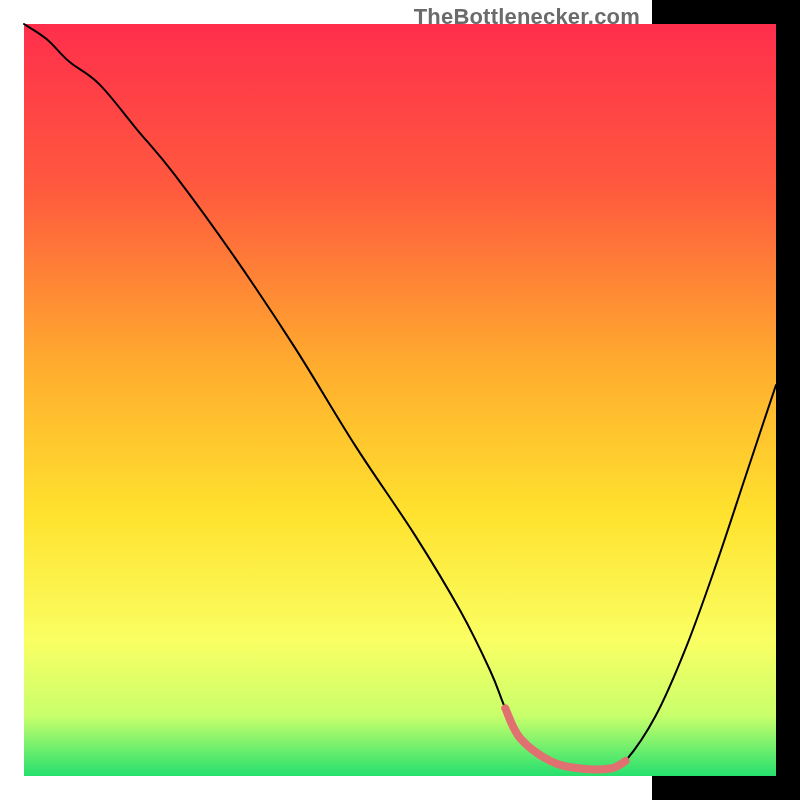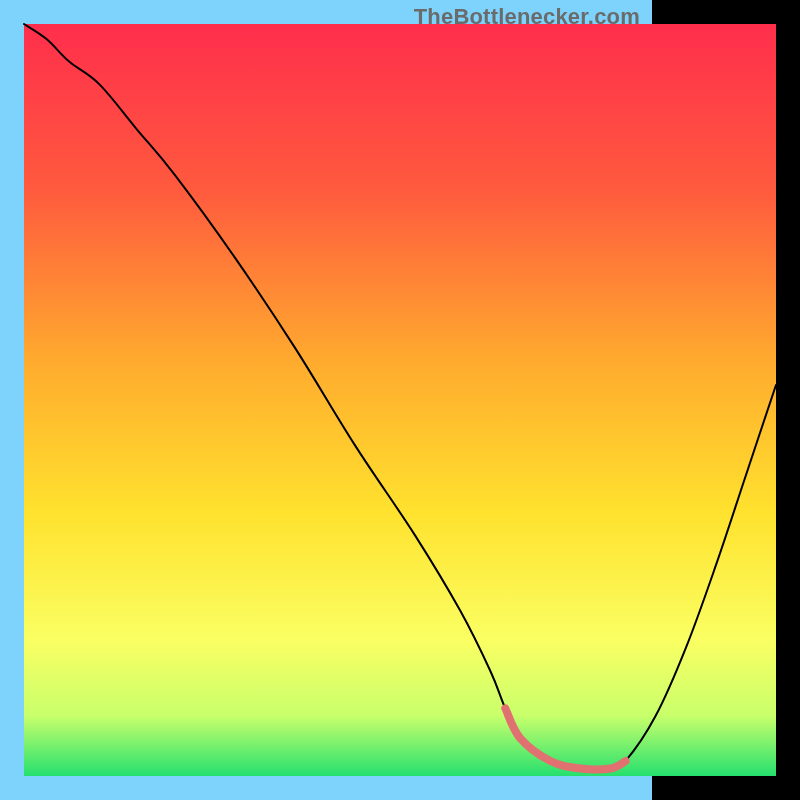--- a/index.html
+++ b/index.html
@@ -7,21 +7,21 @@
     padding: 0;
     width: 800px;
     height: 800px;
     background: #000;
     overflow: hidden;
   }
   .frame {
     position: relative;
     width: 652px;
     height: 800px;
-    background: #7dd3fc;
+    background: #ffffff;
   }
   .watermark {
     position: absolute;
     top: 4px;
     right: 12px;
     font-family: Arial, Helvetica, sans-serif;
     font-size: 22px;
     font-weight: 600;
     color: #6b6b6b;
     letter-spacing: 0.2px;

